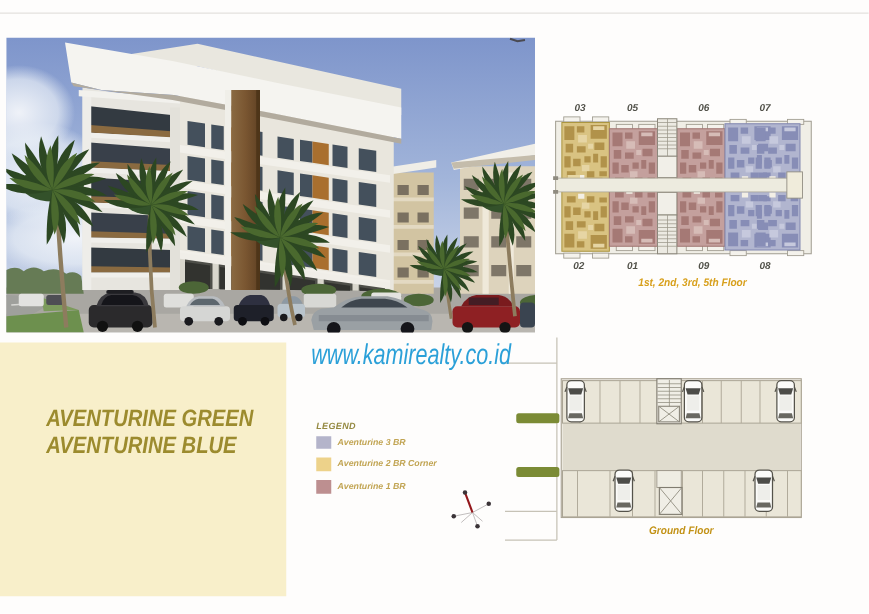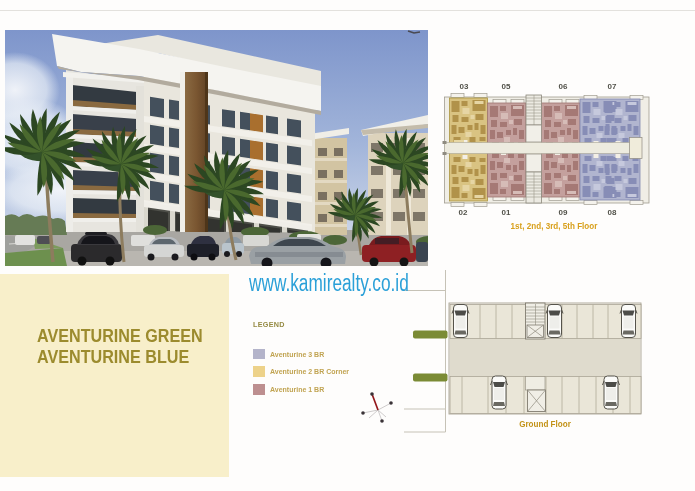--- a/index.html
+++ b/index.html
@@ -1,17 +1,17 @@
 <!DOCTYPE html>
 <html><head>
 <meta charset="utf-8">
 <style>
   html,body{margin:0;padding:0;background:#ffffff;}
   body{width:695px;height:491px;font-family:"Liberation Sans",sans-serif;overflow:hidden;}
-  #canvas{position:relative;width:695px;height:491px;background:#fefdfc;}
+  #canvas{position:relative;width:695px;height:491px;background:#fefdfc;font-style:italic;}
   .abs{position:absolute;}
 </style>
 </head>
 <body>
 <div id="canvas">
 
 <div class="abs" style="left:0;top:10px;width:695px;height:1px;background:#e3e1dd;"></div>
 
 <svg class="abs" style="left:5px;top:30px" width="423" height="236" viewBox="0 0 423 236">
   <defs>
@@ -605,21 +605,21 @@
 
   <use href="#car" x="211" y="108"></use>
 </svg>
 
 <div class="abs" style="left:0;top:274px;width:229px;height:203px;background:#f8efca;"></div>
 
 <div class="abs" style="left:37px;top:326px;width:230px;font-weight:bold;font-size:19px;line-height:20.5px;color:#9c8b2e;transform:scaleX(0.85);transform-origin:left top;">AVENTURINE GREEN<br>AVENTURINE BLUE</div>
 
 <div class="abs" style="left:249px;top:270px;font-size:23px;color:#2ba0d8;transform:scaleX(0.75);transform-origin:left top;">www.kamirealty.co.id</div>
 
-<div class="abs" style="left:253px;top:320px;font-size:7.2px;font-weight:bold;color:#958a42;letter-spacing:0.3px;">LEGEND</div>
+<div class="abs" style="left:253px;top:336px;font-size:7.2px;font-weight:bold;color:#958a42;letter-spacing:0.3px;">LEGEND</div>
 
 <div class="abs" style="left:253px;top:348.5px;width:11.5px;height:10.5px;background:#b4b4ca;"></div>
 
 <div class="abs" style="left:270px;top:350.5px;font-size:7px;font-weight:bold;color:#c1a452;">Aventurine 3 BR</div>
 
 <div class="abs" style="left:253px;top:366px;width:11.5px;height:10.5px;background:#edd28a;"></div>
 
 <div class="abs" style="left:270px;top:368px;font-size:7px;font-weight:bold;color:#c1a452;">Aventurine 2 BR Corner</div>
 
 <div class="abs" style="left:253px;top:384px;width:11.5px;height:10.5px;background:#bd8f90;"></div>

